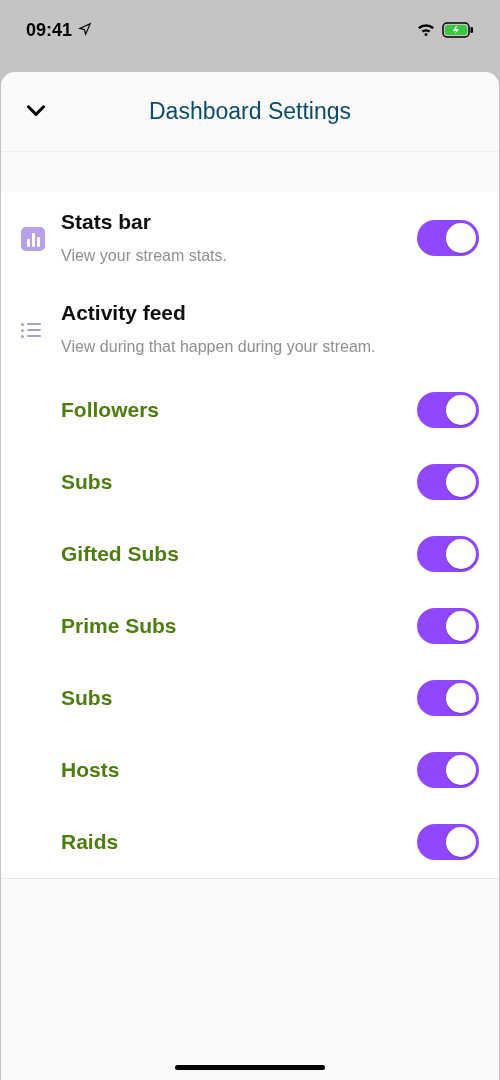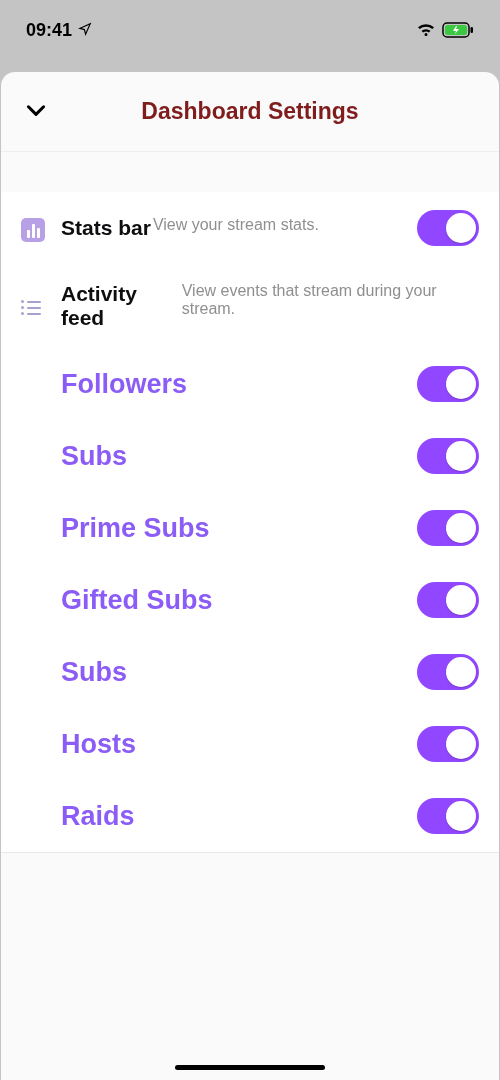--- a/index.html
+++ b/index.html
@@ -47,22 +47,22 @@
       border-bottom: 1px solid #eee;
     }
     .chevron {
       position: absolute;
       left: 22px;
       top: 50%;
       transform: translateY(-50%);
     }
     .title {
       font-size: 23px;
-      font-weight: 700;
-      color: #7f1d1d;
+      font-weight: 400;
+      color: #0c4a6e;
     }
     .list { background: #fff; margin-top: 40px; }
     .row {
       display: flex;
       align-items: center;
       padding: 12px 20px 12px 20px;
     }
     .section-row {
       padding-top: 18px;
       padding-bottom: 18px;
@@ -70,43 +70,43 @@
     .icon-holder {
       width: 40px;
       display: flex;
       justify-content: flex-start;
       align-items: flex-start;
       padding-top: 3px;
     }
     .content {
       flex: 1;
       display: flex;
-      flex-direction: row;
-      gap: 2px;
+      flex-direction: column;
+      gap: 13px;
     }
     .row-title {
       font-size: 21px;
       font-weight: 700;
       color: #0e0e10;
     }
     .row-subtitle {
       font-size: 16px;
       font-weight: 400;
       color: #8f8f8f;
     }
     .sub-row {
       display: flex;
       align-items: center;
       padding: 18px 20px 18px 60px;
     }
     .sub-label {
       flex: 1;
-      font-size: 27px;
+      font-size: 21px;
       font-weight: 700;
-      color: #8b5cf6;
+      color: #4d7c0f;
     }
     .toggle {
       width: 62px;
       height: 36px;
       border-radius: 18px;
       background: #9147ff;
       position: relative;
       flex-shrink: 0;
     }
     .toggle::after {
@@ -215,38 +215,38 @@
               <span class="line"></span>
             </div>
           <div>
               <span class="dot"></span>
               <span class="line"></span>
             </div>
         </div>
       </div>
       <div class="content">
         <div class="row-title">Activity feed</div>
-        <div class="row-subtitle">View events that stream during your stream.</div>
+        <div class="row-subtitle">View during that happen during your stream.</div>
       </div>
     </div>
 
     <div class="sub-row">
       <div class="sub-label">Followers</div>
       <div class="toggle"></div>
     </div>
     <div class="sub-row">
       <div class="sub-label">Subs</div>
       <div class="toggle"></div>
     </div>
     <div class="sub-row">
+      <div class="sub-label">Gifted Subs</div>
+      <div class="toggle"></div>
+    </div>
+    <div class="sub-row">
       <div class="sub-label">Prime Subs</div>
-      <div class="toggle"></div>
-    </div>
-    <div class="sub-row">
-      <div class="sub-label">Gifted Subs</div>
       <div class="toggle"></div>
     </div>
     <div class="sub-row">
       <div class="sub-label">Subs</div>
       <div class="toggle"></div>
     </div>
     <div class="sub-row">
       <div class="sub-label">Hosts</div>
       <div class="toggle"></div>
     </div>

